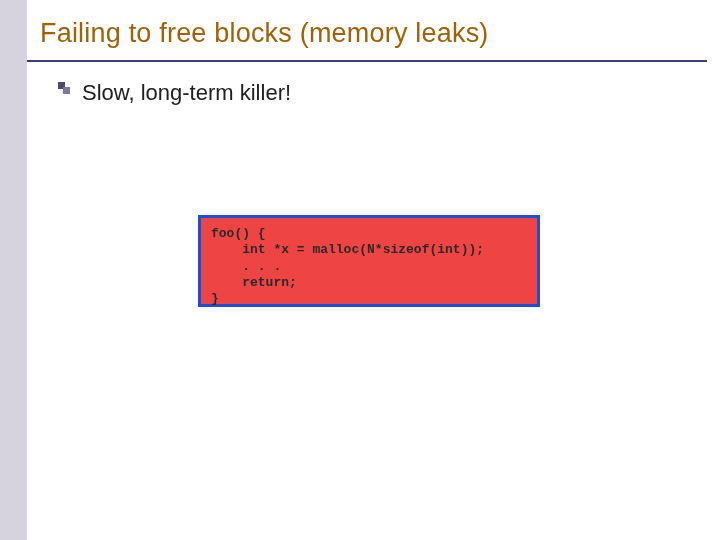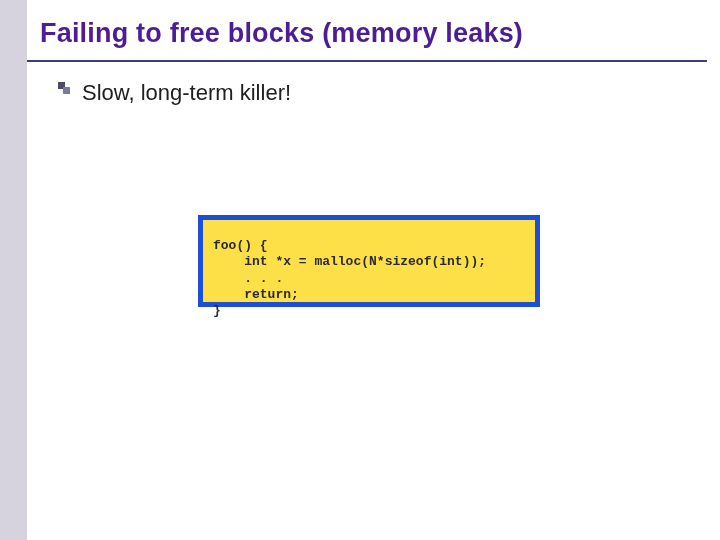--- a/index.html
+++ b/index.html
@@ -23,23 +23,22 @@
     top: 0;
     width: 27px;
     height: 540px;
     background: #d6d2de;
   }
   .title {
     position: absolute;
     left: 40px;
     top: 18px;
     font-size: 27px;
-    color: #4c1d95;
+    color: #a16207;
     letter-spacing: 0.2px;
-    font-weight: bold;
   }
   .hr {
     position: absolute;
     left: 27px;
     top: 60px;
     width: 680px;
     height: 0;
     border-top: 2px solid #3b3e77;
   }
   .bullet-row {
@@ -68,24 +67,24 @@
     font-family: Arial, sans-serif;
     font-size: 22px;
     color: #202020;
   }
   .code-box {
     position: absolute;
     left: 198px;
     top: 215px;
     width: 342px;
     height: 92px;
-    background: #fde047;
-    border: 5px solid #1d4ed8;
+    background: #ef4444;
+    border: 3px solid #1d4ed8;
     box-sizing: border-box;
-    padding: 18px 10px;
+    padding: 8px 10px;
     font-family: "Courier New", monospace;
     font-size: 13px;
     font-weight: bold;
     color: #2a2a2a;
     line-height: 1.25;
     white-space: pre;
   }
 </style>
 </head>
 <body>

